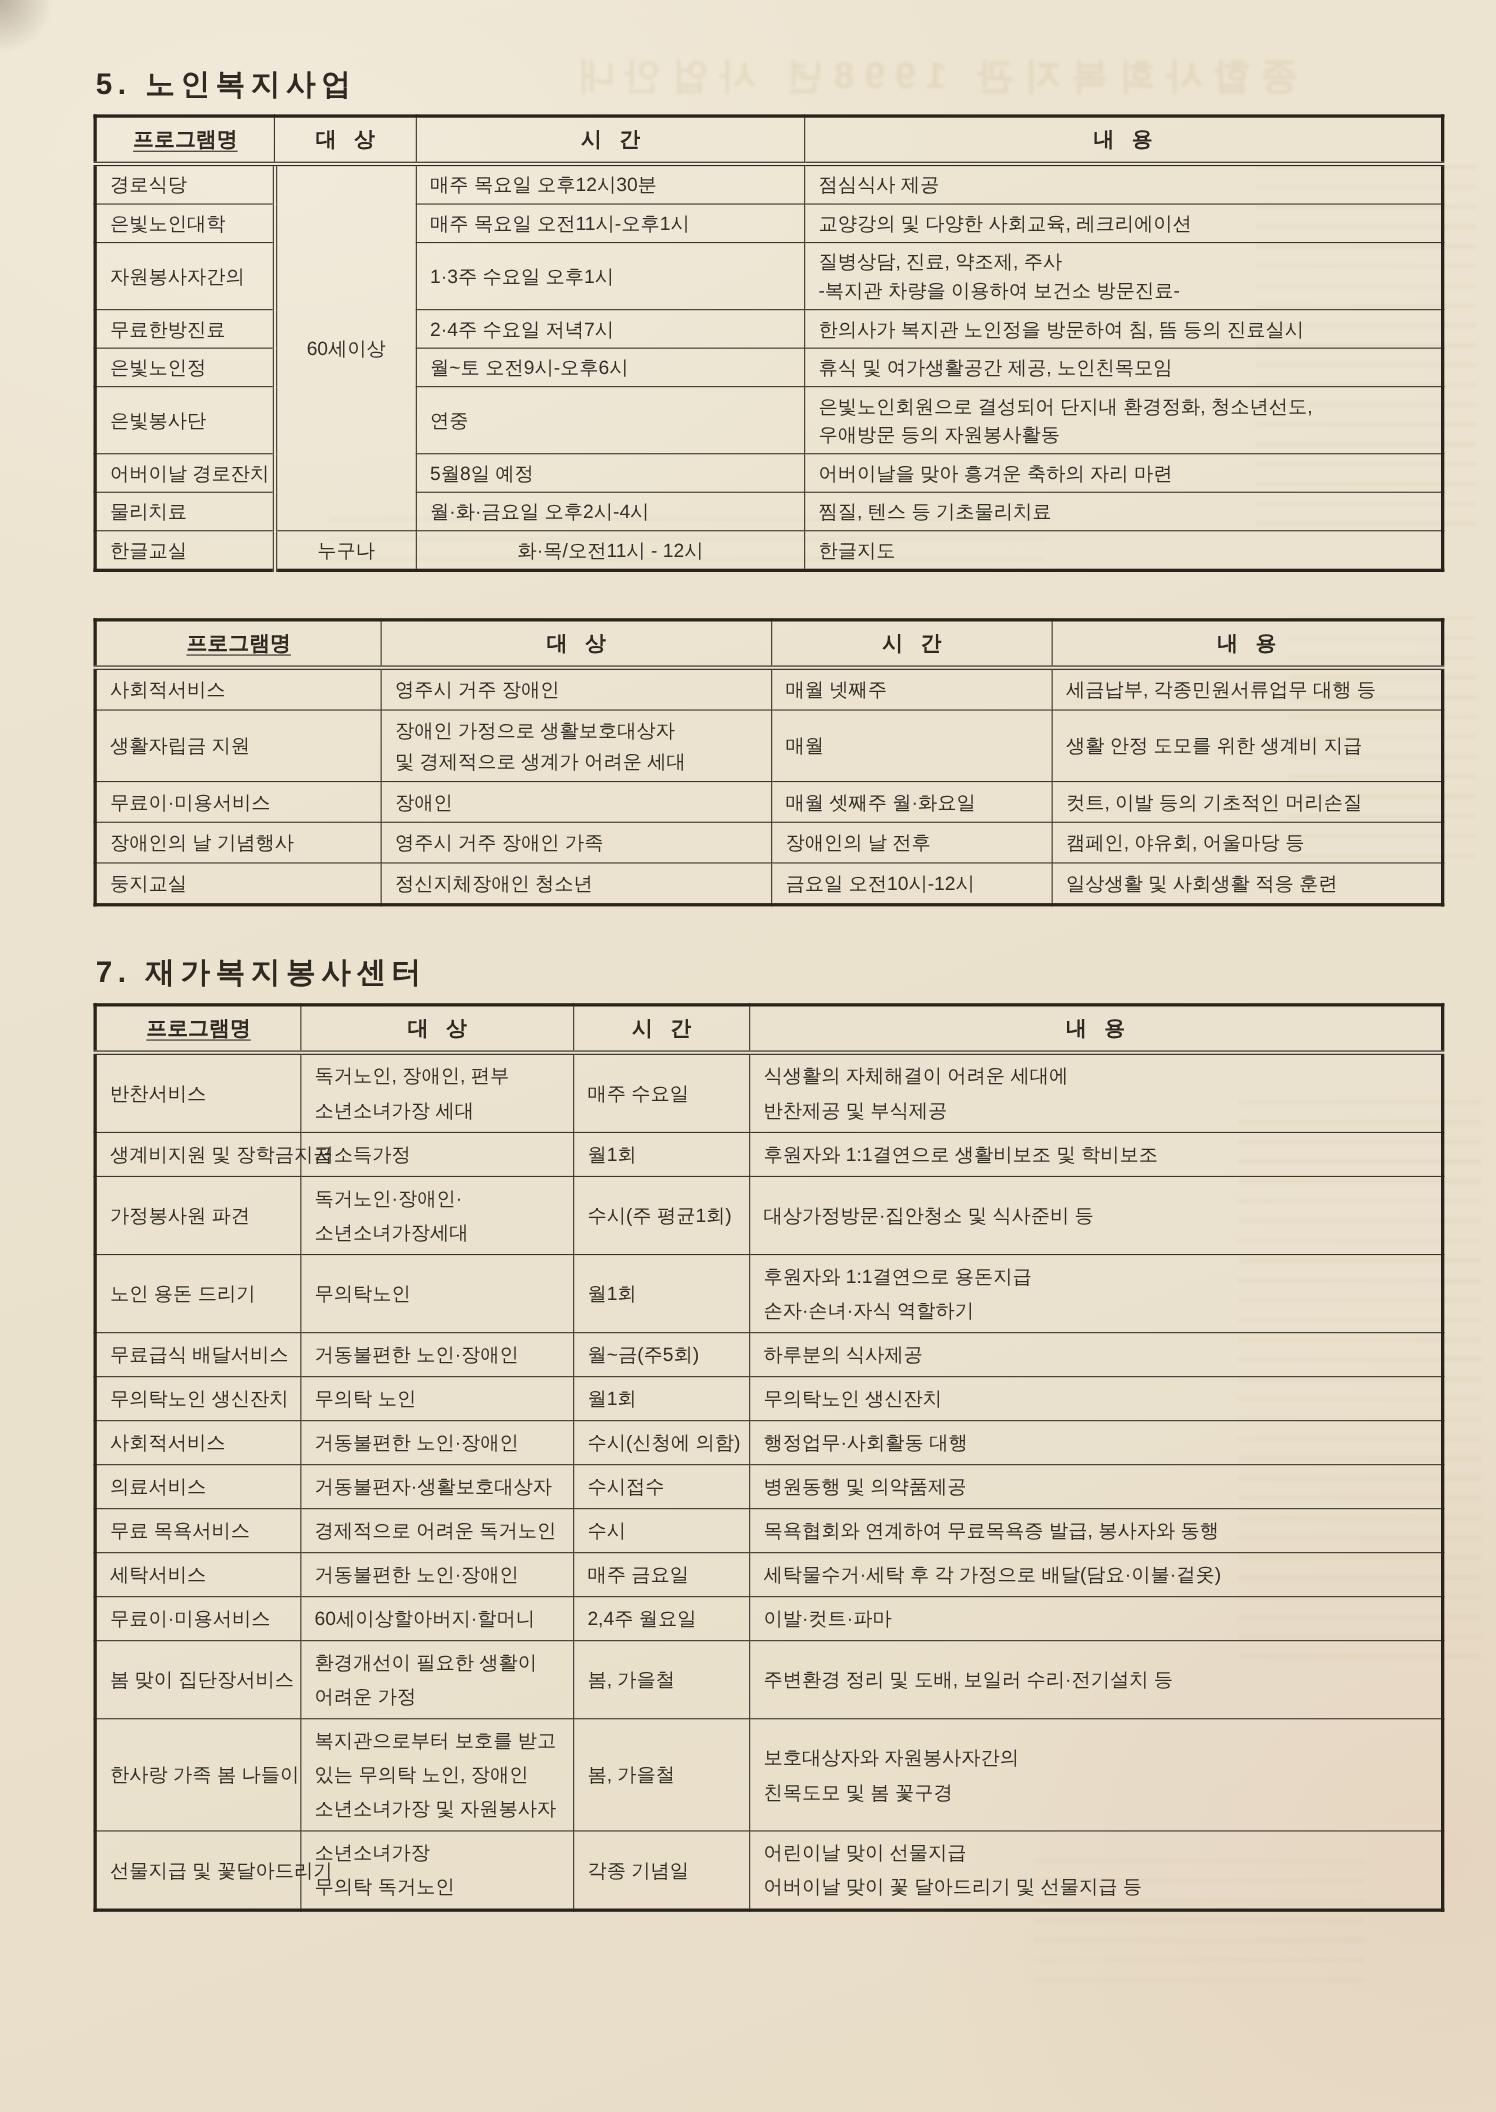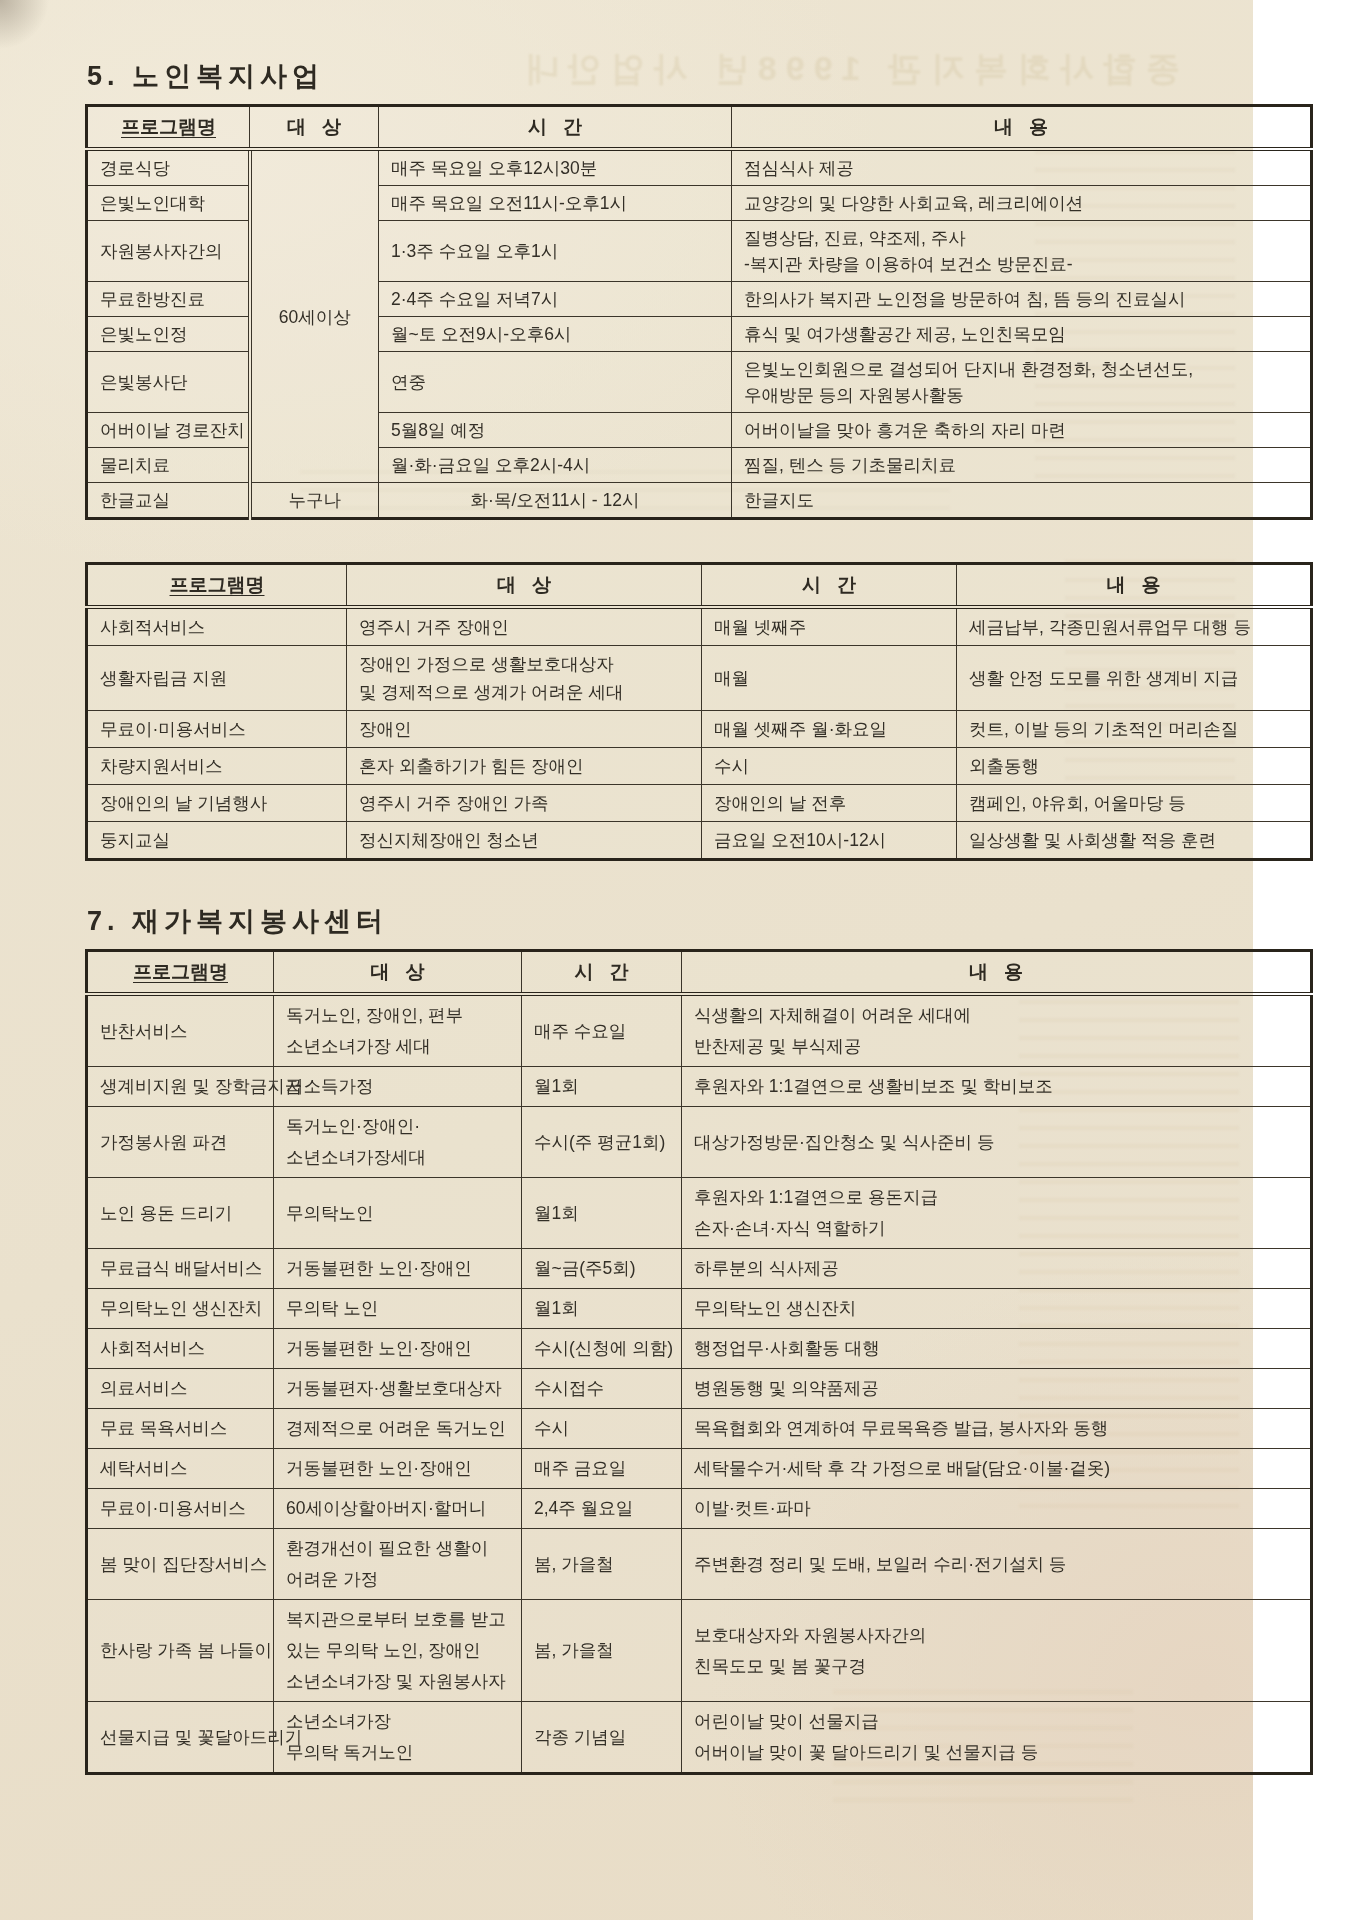--- a/index.html
+++ b/index.html
@@ -1,21 +1,21 @@
 <!DOCTYPE html>
 <html><head>
 <meta charset="utf-8">
 <style>
   html,body{margin:0;padding:0;}
   body{
     width:1360px;height:1920px;overflow:hidden;
     font-family:"Liberation Sans","DejaVu Sans",sans-serif;
   }
   .page{
-    position:relative;width:1253px;height:1920px;
+    position:relative;width:1360px;height:1920px;
     background:
       radial-gradient(70px 70px at 0% 0%, rgba(70,58,44,.30), rgba(70,58,44,0) 70%),
       radial-gradient(1100px 700px at 18% 8%, #f1ead9 0%, rgba(241,234,217,0) 60%),
       radial-gradient(900px 800px at 96% 88%, #e5d5c0 0%, rgba(229,213,192,0) 55%),
       linear-gradient(160deg,#ede5d2 0%,#eae1cd 55%,#e8dcc6 100%);
   }
   .content{position:absolute;left:85px;top:58px;width:1230px;}
   .section h2{
     margin:0 0 10px 2px;font-size:27px;font-weight:700;color:#2e2a22;
     letter-spacing:5px;white-space:pre;
@@ -256,34 +256,20 @@
               </td>
               <td>
                 <div>매월 셋째주 월·화요일</div>
               </td>
               <td>
                 <div>컷트, 이발 등의 기초적인 머리손질</div>
               </td>
             </tr>
             <tr>
               <td>
-                <div>차량지원서비스</div>
-              </td>
-              <td>
-                <div>혼자 외출하기가 힘든 장애인</div>
-              </td>
-              <td>
-                <div>수시</div>
-              </td>
-              <td>
-                <div>외출동행</div>
-              </td>
-            </tr>
-            <tr>
-              <td>
                 <div>장애인의 날 기념행사</div>
               </td>
               <td>
                 <div>영주시 거주 장애인 가족</div>
               </td>
               <td>
                 <div>장애인의 날 전후</div>
               </td>
               <td>
                 <div>캠페인, 야유회, 어울마당 등</div>

